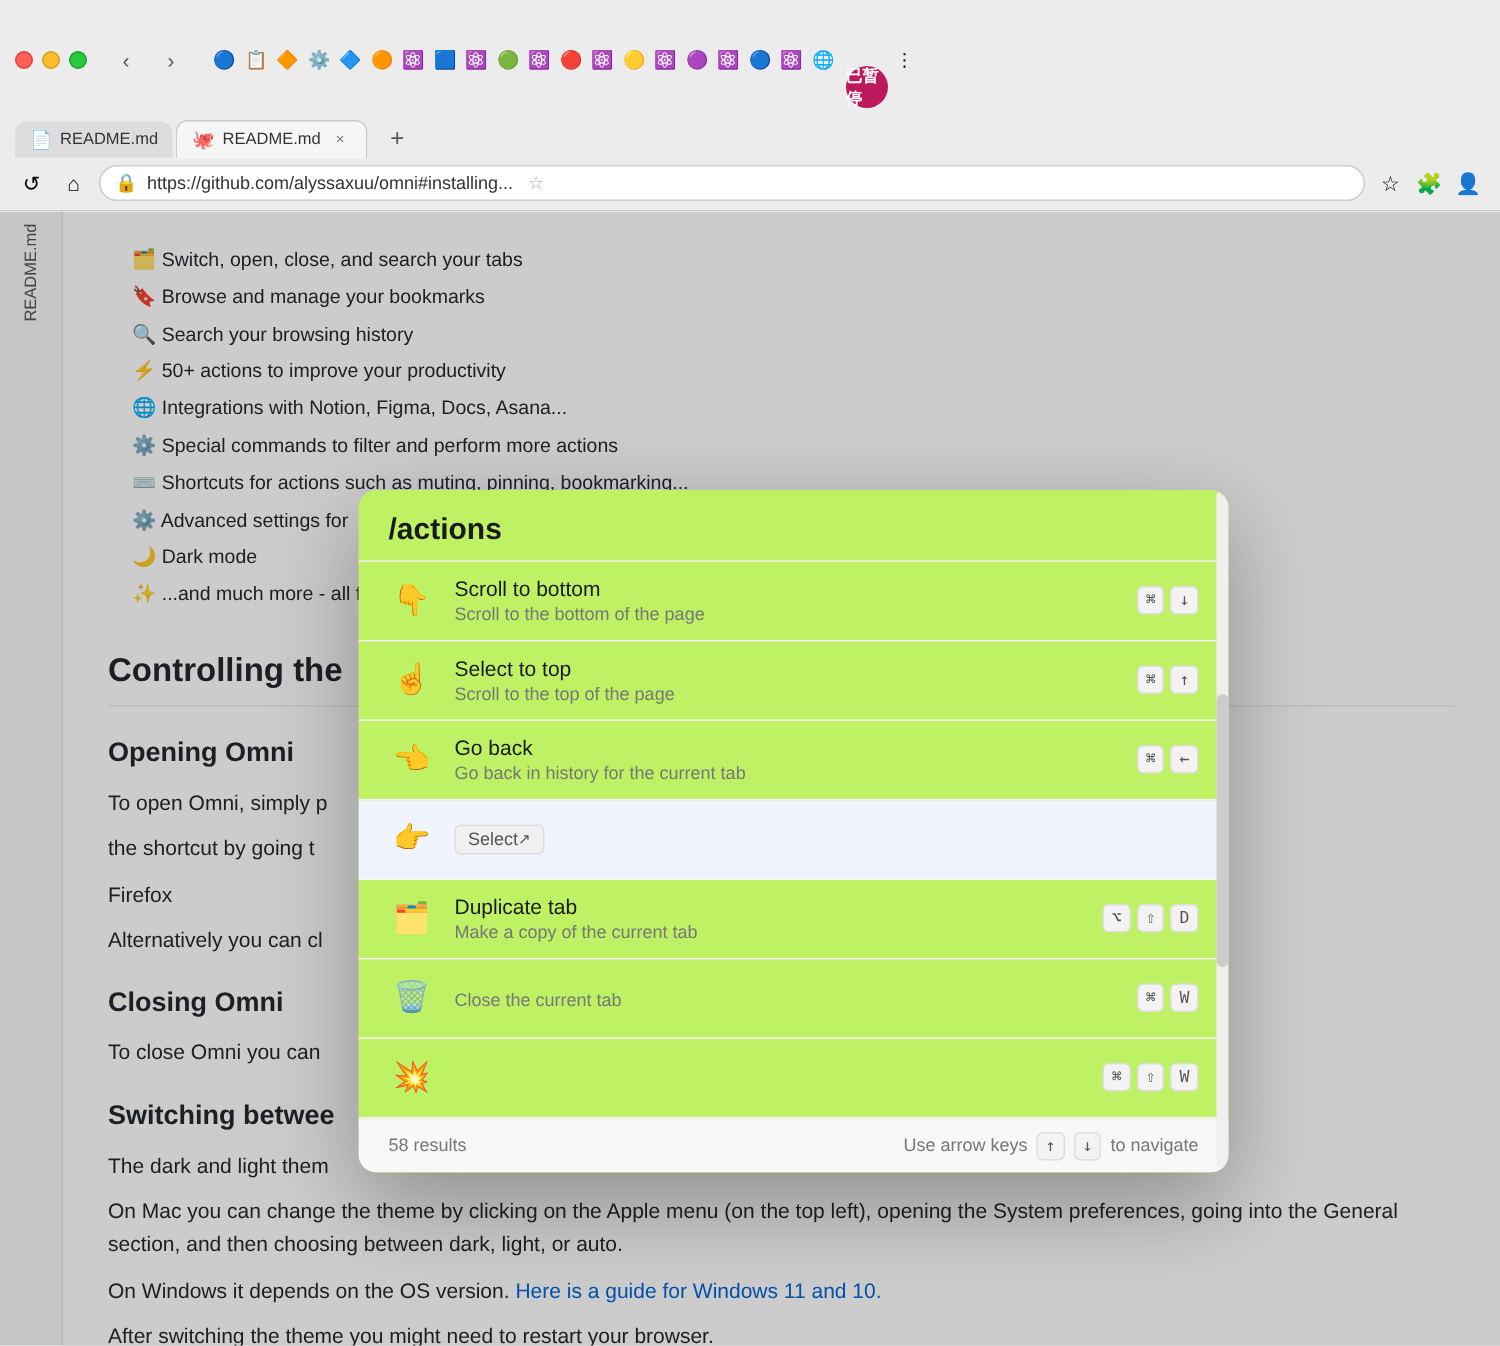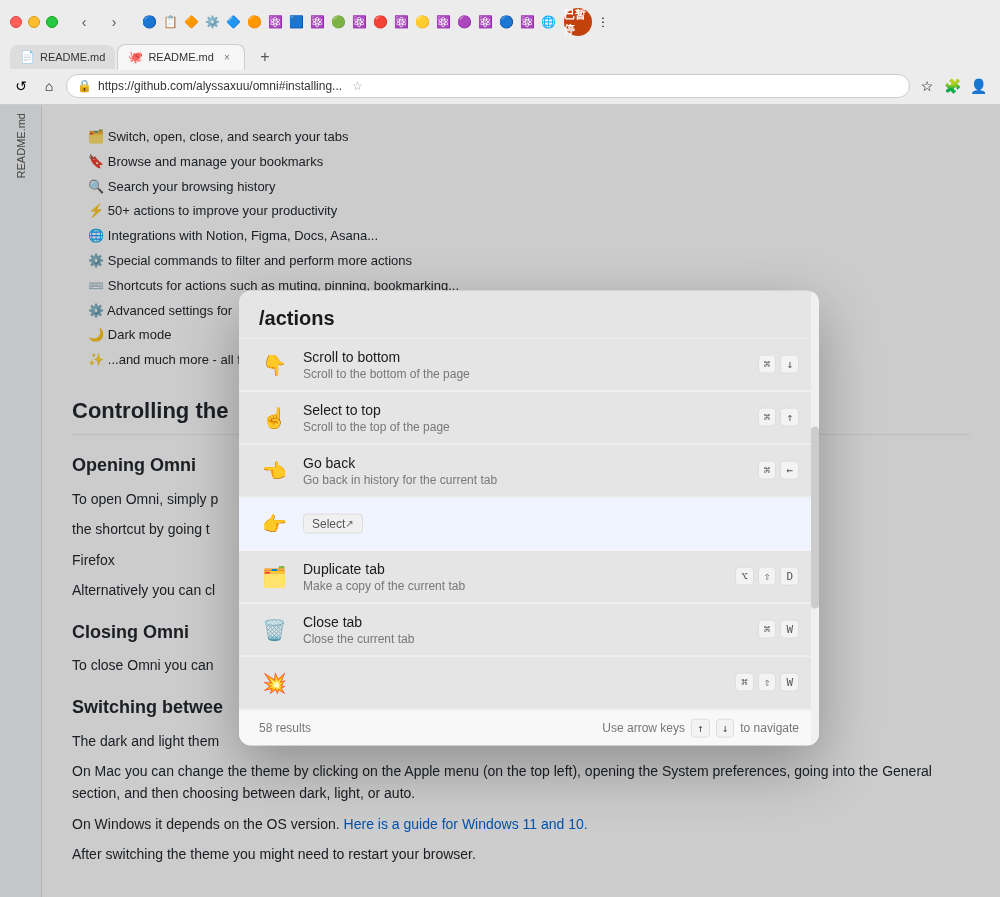--- a/index.html
+++ b/index.html
@@ -230,21 +230,21 @@
       background: rgba(0,0,0,0.2);
       z-index: 10;
     }
 
     .omni-dialog {
       position: absolute;
       top: 50%;
       left: 50%;
       transform: translate(-45%, -48%);
       width: 580px;
-      background: #e5e5e5;
+      background: #bef264;
       border-radius: 12px;
       box-shadow: 0 20px 60px rgba(0,0,0,0.3);
       overflow: hidden;
       z-index: 20;
     }
 
     .omni-header {
       padding: 16px 20px 8px;
       font-size: 20px;
       font-weight: 600;
@@ -378,29 +378,30 @@
       align-items: center;
       justify-content: center;
       font-size: 12px;
       cursor: pointer;
     }
 
     .profile-btn {
       width: 28px;
       height: 28px;
       border-radius: 50%;
-      background: #c2410c;
+      background: #be185d;
       display: flex;
       align-items: center;
       justify-content: center;
       color: white;
       font-size: 11px;
       font-weight: 600;
       cursor: pointer;
       margin-left: 4px;
+      margin-top: 36px;
     }
   </style>
 </head>
 <body>
 
 <div class="browser-chrome">
 
   <div class="title-bar">
     <div class="traffic-lights">
       <div class="traffic-light tl-red"></div>
@@ -571,21 +572,20 @@
         <div class="omni-item-shortcut">
           <span class="kbd">⌥</span>
           <span class="kbd">⇧</span>
           <span class="kbd">D</span>
         </div>
       </div>
 
       <div class="omni-item">
         <div class="omni-item-icon">🗑️</div>
         <div class="omni-item-text">
-          <div class="omni-item-title">Close tab</div>
           <div class="omni-item-desc">Close the current tab</div>
         </div>
         <div class="omni-item-shortcut">
           <span class="kbd">⌘</span>
           <span class="kbd">W</span>
         </div>
       </div>
 
       <div class="omni-item">
         <div class="omni-item-icon">💥</div>

